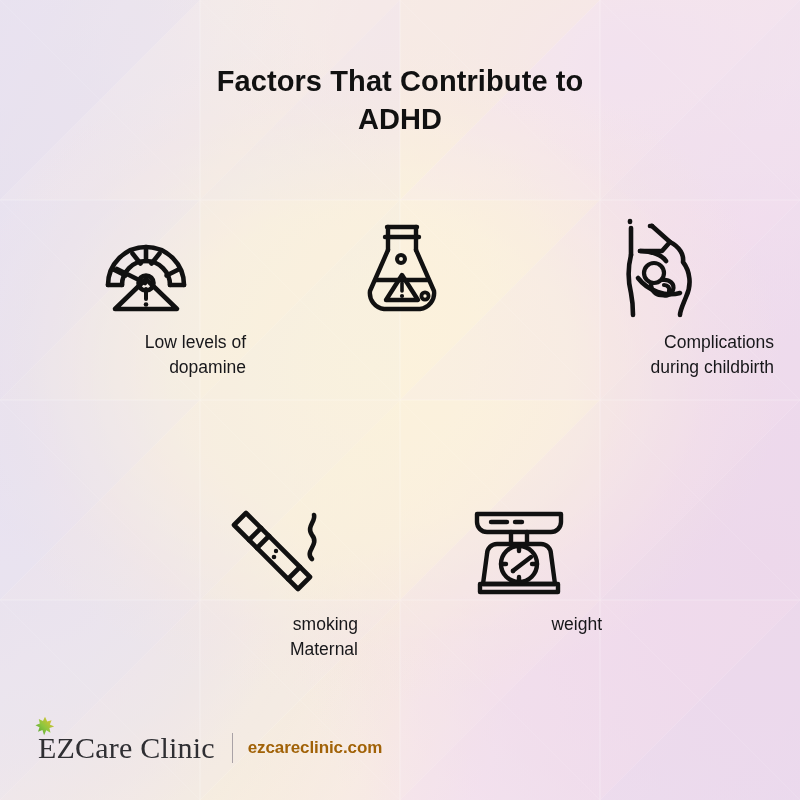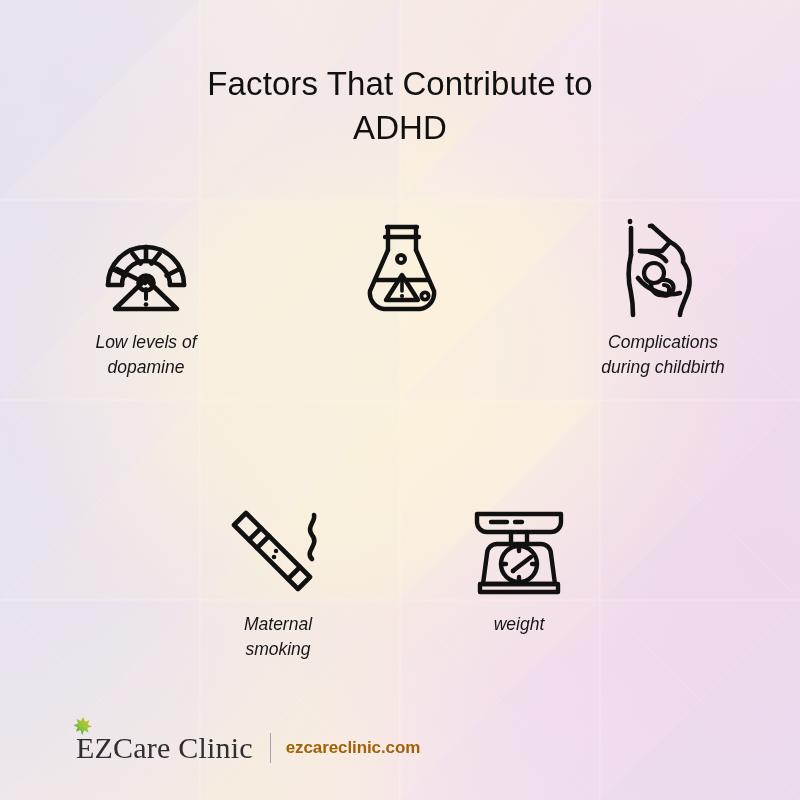--- a/index.html
+++ b/index.html
@@ -39,32 +39,31 @@
   .bg-poly { opacity: 0.55; }
   .bg-grid { opacity: 0.40; }
 
   
   .title {
     position: absolute;
     left: 0;
     top: 62px;
     width: 800px;
     text-align: center;
-    font-size: 33px;
-    font-weight: normal;
+    font-size: 29px;
+    font-weight: bold;
     line-height: 1.32;
     color: #111111;
     letter-spacing: 0.1px;
   }
 
   
   .factor {
     position: absolute;
-    text-align: center;
-    font-style: italic;
+    text-align: right;
   }
   .factor .icon-wrap {
     height: 110px;
     display: flex;
     align-items: center;
     justify-content: center;
   }
   .factor .caption {
     margin-top: 8px;
     font-size: 17.5px;
@@ -91,21 +90,20 @@
   }
   .brand {
     position: relative;
     display: flex;
     align-items: baseline;
     font-family: "Liberation Serif", serif;
     font-size: 30px;
     color: #2f2f33;
     letter-spacing: 0.2px;
     padding-left: 4px;
-    margin-left: 38px;
   }
   .leaf {
     position: absolute;
     left: 0px;
     top: -16px;
     width: 22px;
     height: 22px;
   }
   .divider {
     width: 1px;
@@ -329,22 +327,22 @@
           <path d="M62,78 L74,66"></path>
 
           <path d="M48,56 L48,56"></path>
 
           <path d="M86,58 C78,50 94,44 86,34 C80,26 90,20 88,14"></path>
         </g>
         <circle cx="50" cy="50" r="2.2" fill="#111111"></circle>
       </svg>
     </div>
     <div class="caption">
+      <div>smoking</div>
       <div>Maternal</div>
-      <div>smoking</div>
     </div>
   </div>
 
   <div class="factor f5">
     <div class="icon-wrap">
       <svg width="104" height="98" viewBox="0 0 104 98">
         <g fill="none" stroke="#111111" stroke-width="4.4" stroke-linecap="round" stroke-linejoin="round">
 
           <path d="M10,14 L94,14 L94,22 A10,10 0 0 1 84,32 L20,32 A10,10 0 0 1 10,22 Z"></path>
 

